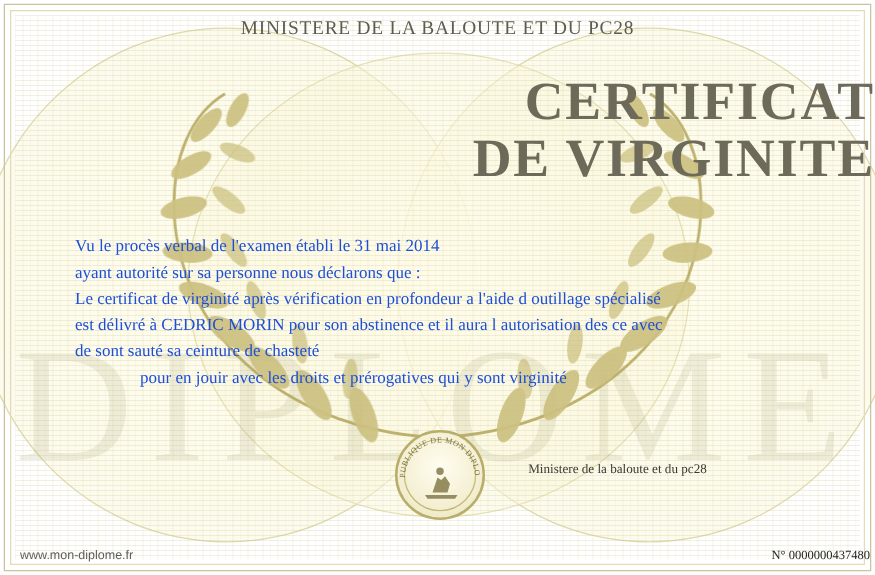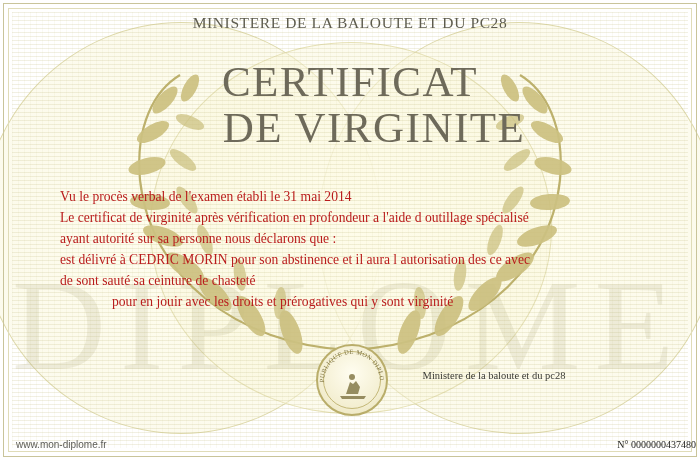--- a/index.html
+++ b/index.html
@@ -146,24 +146,25 @@
     color: #5e5c4e;
     font-variant: small-caps;
     text-transform: uppercase;
   }
 
   .title {
     position: absolute;
     top: 60px;
     left: 0;
     width: 700px;
-    text-align: center;
+    text-align: right;
     font-family: "Liberation Serif", serif;
     color: #6e6a5a;
     line-height: 1.02;
+    font-weight: bold;
   }
   .title .line1 {
     display: block;
     font-size: 43px;
     letter-spacing: 1.5px;
   }
   .title .line2 {
     display: block;
     font-size: 43px;
     letter-spacing: 1.5px;
@@ -171,21 +172,21 @@
     padding-left: 48px;
   }
 
   .body-text {
     position: absolute;
     top: 186px;
     left: 60px;
     width: 590px;
     font-family: "Liberation Serif", serif;
     font-size: 13.6px;
-    color: #b91c1c;
+    color: #1d4ed8;
     line-height: 21px;
   }
   .body-text p {
     margin: 0;
     white-space: nowrap;
   }
   .body-text p.indent {
     padding-left: 52px;
   }
 
@@ -323,22 +324,22 @@
 
   <div class="ministry">Ministere de la baloute  et du pc28</div>
 
   <div class="title">
     <span class="line1">CERTIFICAT</span>
     <span class="line2">DE VIRGINITE</span>
   </div>
 
   <div class="body-text">
     <p>Vu le procès verbal de l'examen établi le 31 mai 2014</p>
+    <p> ayant autorité sur sa personne nous déclarons que :</p>
     <p>Le certificat de virginité  après vérification en profondeur a l'aide d outillage spécialisé</p>
-    <p> ayant autorité sur sa personne nous déclarons que :</p>
     <p>est délivré à CEDRIC MORIN  pour son abstinence et il  aura l autorisation des ce avec</p>
     <p>de sont sauté sa ceinture de chasteté</p>
     <p class="indent">pour en jouir avec les droits et prérogatives qui y sont virginité</p>
   </div>
 
   <div class="sig-right">Ministere de la baloute  et du pc28</div>
 
   <div class="seal">
     <div class="seal-ring"></div>
     <div class="seal-ring2"></div>

